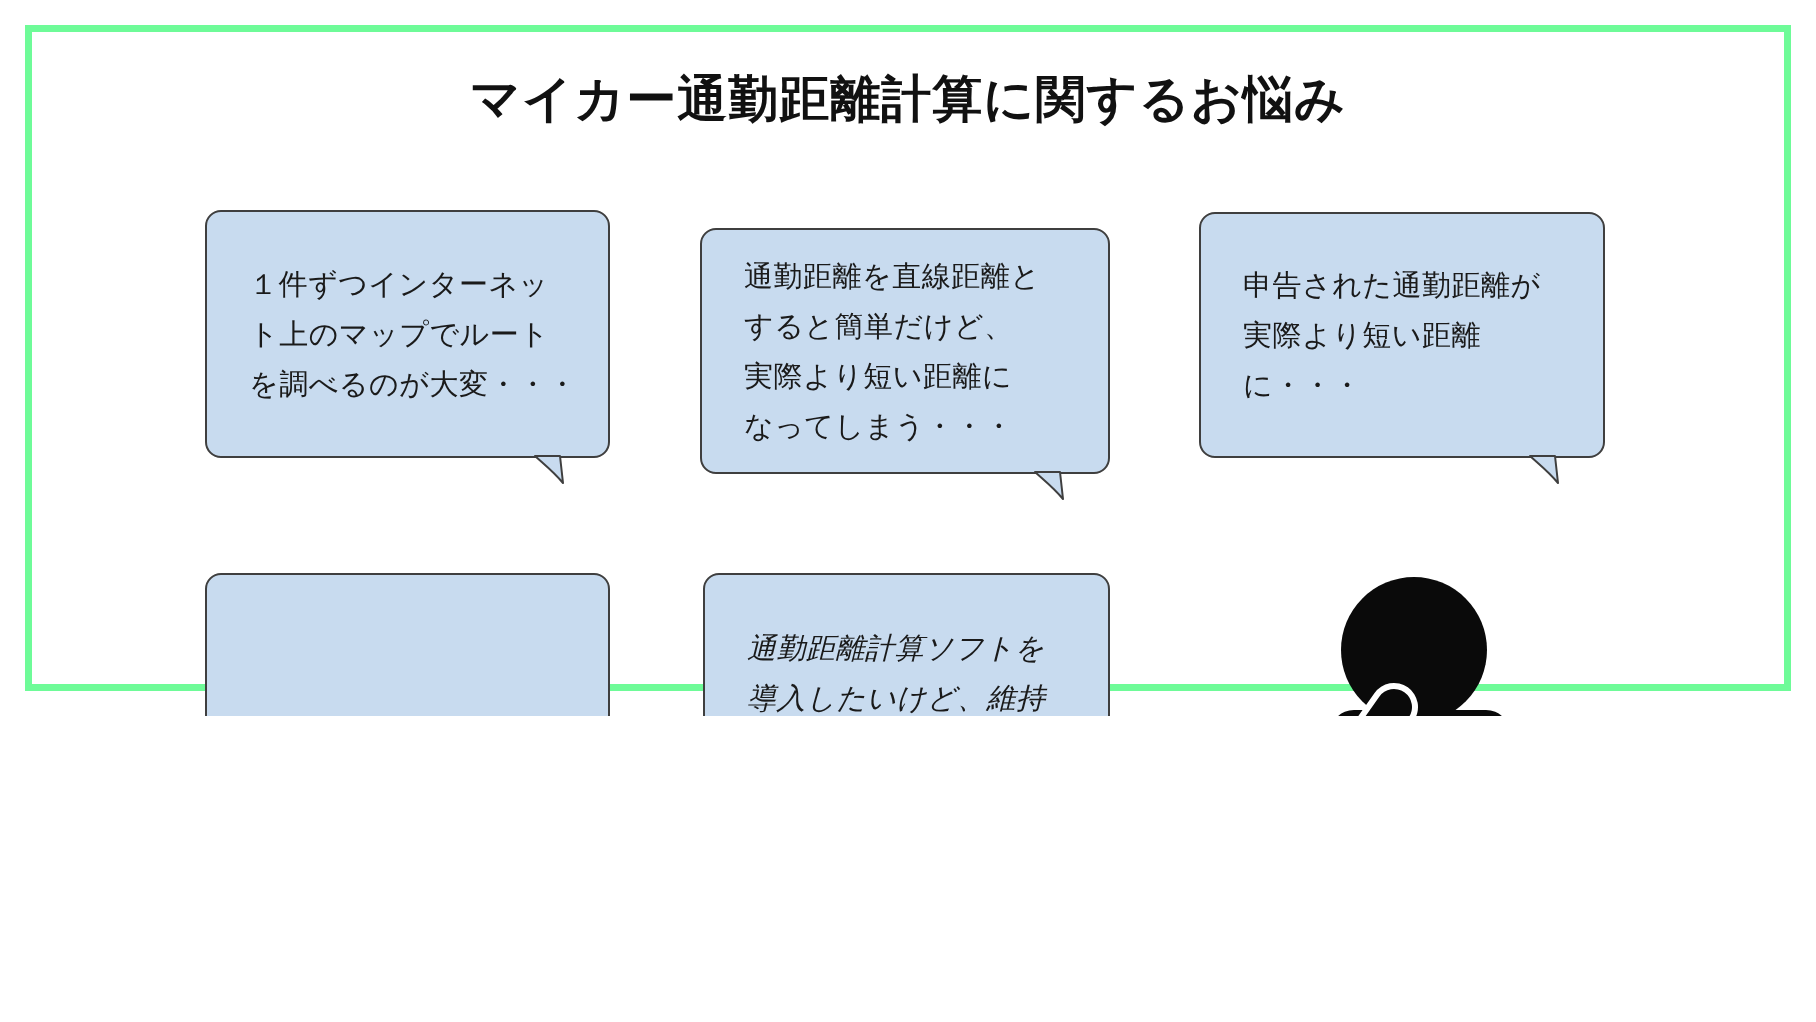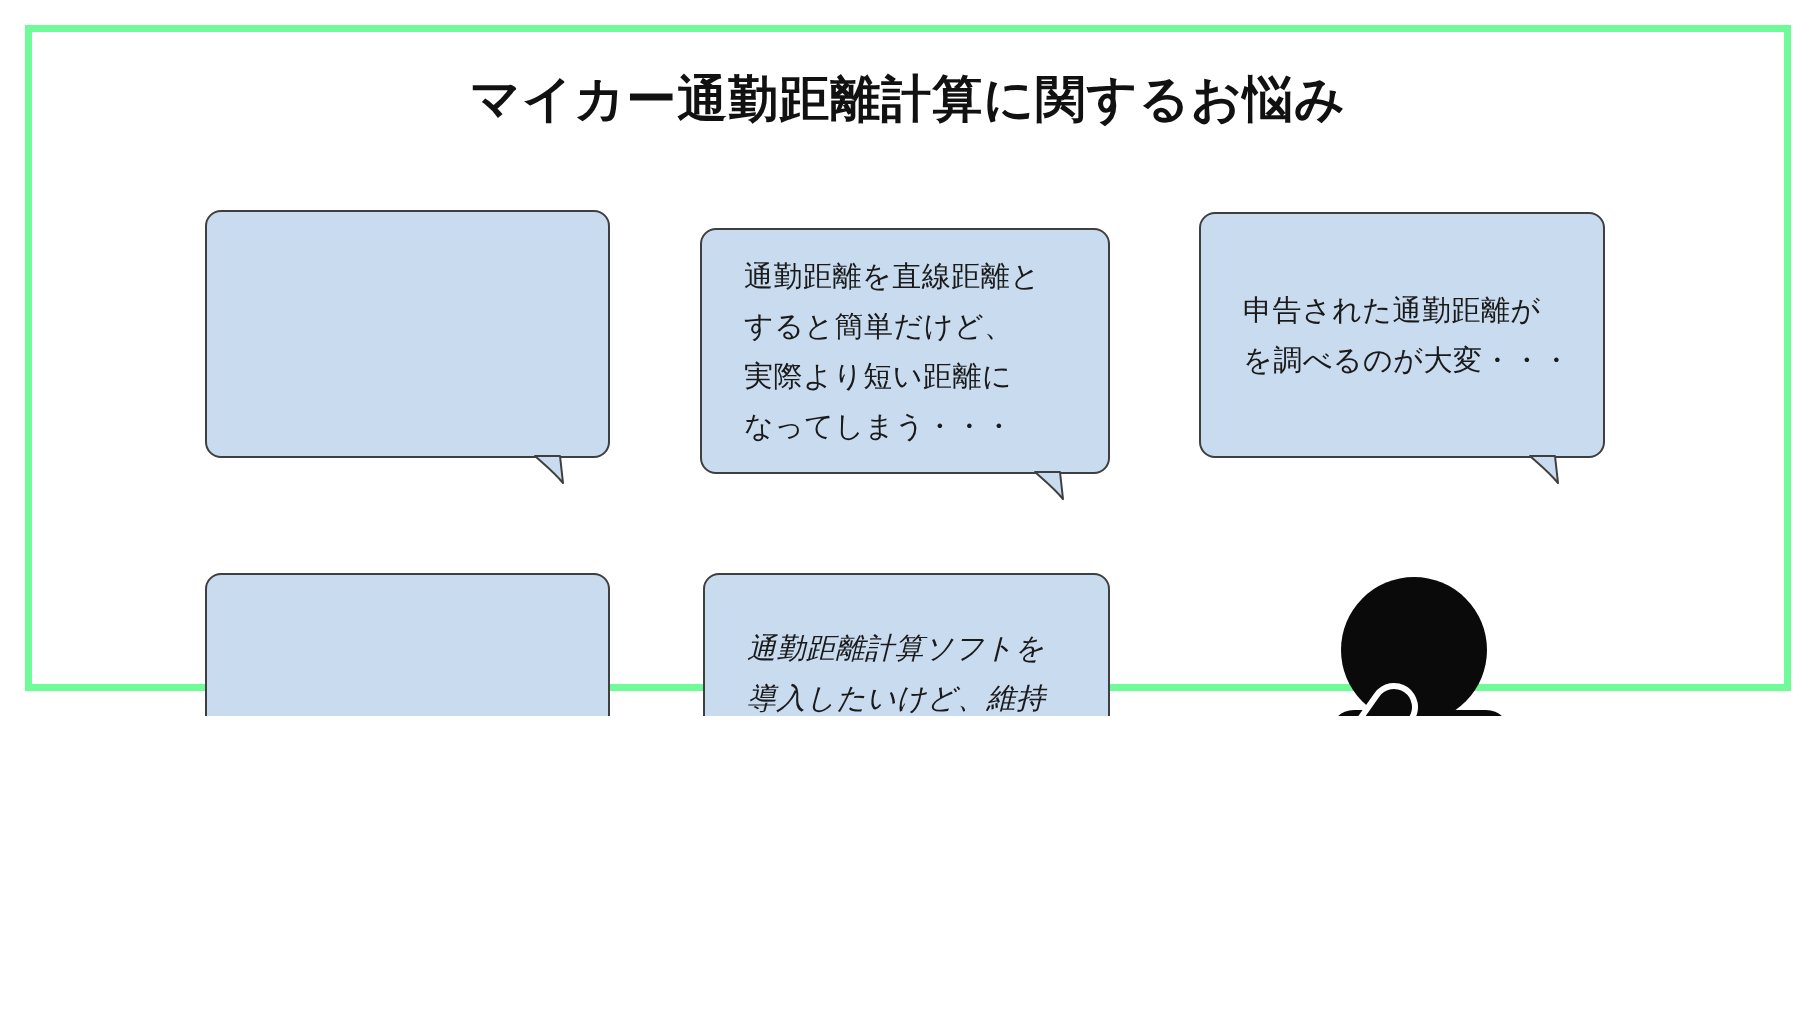--- a/index.html
+++ b/index.html
@@ -78,38 +78,41 @@
 </head>
 <body>
 
 <div class="canvas">
 
   <div class="frame"></div>
 
   <h1 class="title">マイカー通勤距離計算に関するお悩み</h1>
 
   <div class="bubble b1">
+    <div class="bubble-text">１件ずつインターネッ
+ト上のマップでルート
+を調べるのが大変・・・</div>
     <svg class="tail" width="36" height="30" viewBox="0 0 36 30">
       <path d="M1,1 C11,10 20,17 29,28 L26,1 Z" fill="#c8dbef" stroke="#3f3f3f" stroke-width="2" stroke-linejoin="round"></path>
     </svg>
   </div>
 
   <div class="bubble b2">
     <div class="bubble-text">通勤距離を直線距離と
 すると簡単だけど、
 実際より短い距離に
 なってしまう・・・</div>
     <svg class="tail" width="36" height="30" viewBox="0 0 36 30">
       <path d="M1,1 C11,10 20,17 29,28 L26,1 Z" fill="#c8dbef" stroke="#3f3f3f" stroke-width="2" stroke-linejoin="round"></path>
     </svg>
   </div>
 
   <div class="bubble b3">
     <div class="bubble-text">申告された通勤距離が
-を調べるのが大変・・・</div>
+実際より短い距離に・・・</div>
     <svg class="tail" width="36" height="30" viewBox="0 0 36 30">
       <path d="M1,1 C11,10 20,17 29,28 L26,1 Z" fill="#c8dbef" stroke="#3f3f3f" stroke-width="2" stroke-linejoin="round"></path>
     </svg>
   </div>
 
   <div class="bubble b4">
     <svg class="tail" width="36" height="30" viewBox="0 0 36 30">
       <path d="M1,1 C11,10 20,17 29,28 L26,1 Z" fill="#c8dbef" stroke="#3f3f3f" stroke-width="2" stroke-linejoin="round"></path>
     </svg>
   </div>

